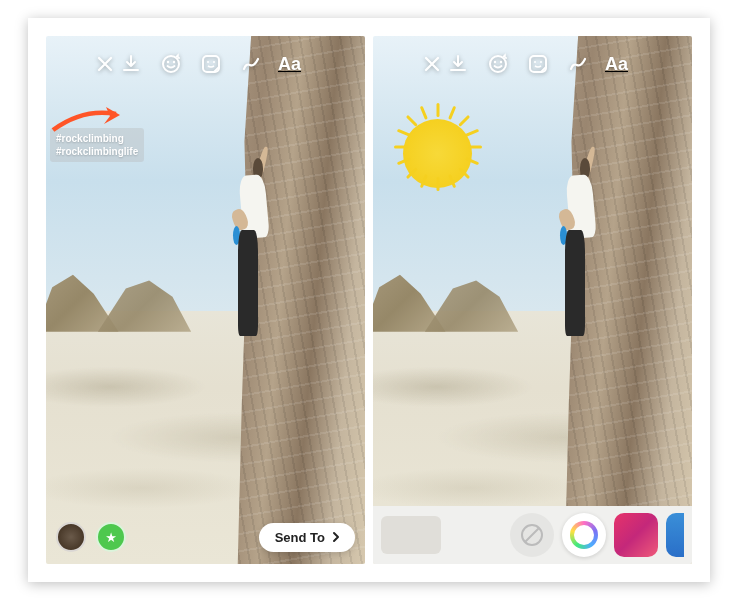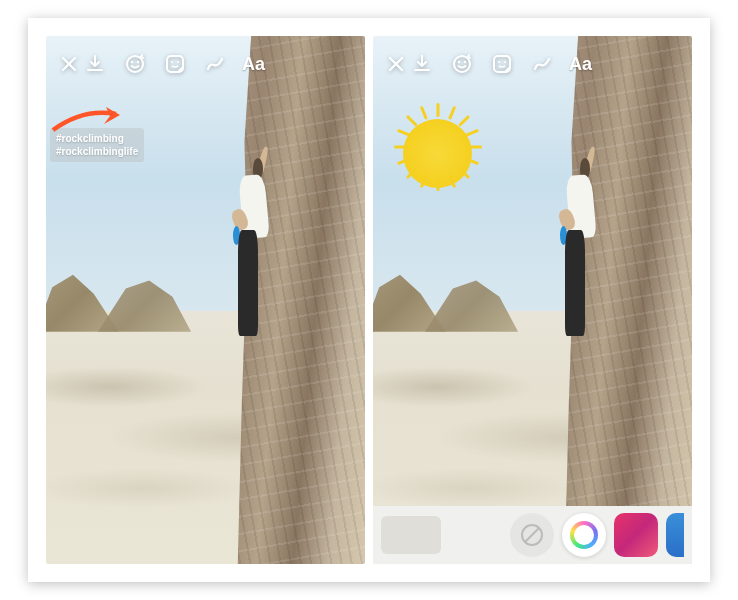--- a/index.html
+++ b/index.html
@@ -172,22 +172,23 @@
     }
     
     .top-toolbar {
       position: absolute;
       top: 10px;
       left: 10px;
       right: 28px;
       height: 36px;
       display: flex;
       align-items: center;
-      justify-content: flex-start;
+      justify-content: center;
       z-index: 5;
+      text-decoration: underline;
     }
     .toolbar-right {
       display: flex;
       gap: 14px;
       align-items: center;
     }
     .icon-btn {
       width: 26px;
       height: 26px;
       display: flex;
@@ -424,20 +425,32 @@
         </div>
         <div class="text-btn">Aa</div>
       </div>
     </div>
 
     <div class="hashtag-box">
       <div>#rockclimbing</div>
       <div>#rockclimbinglife</div>
     </div>
 
+    <div class="bottom-left">
+      <div class="avatars">
+        <div class="avatar avatar1"></div>
+        <div class="avatar avatar2"></div>
+      </div>
+      <div class="send-to-btn">
+        <span>Send To</span>
+        <svg width="14" height="14" viewBox="0 0 14 14">
+            <path d="M5 3 L9 7 L5 11" stroke="#222" stroke-width="2" fill="none" stroke-linecap="round" stroke-linejoin="round"></path>
+          </svg>
+      </div>
+    </div>
   </div>
 
   <div class="phone">
     <div class="photo-bg">
       <div class="sky"></div>
       <div class="desert"></div>
       <div class="mountains">
         <div class="mountain m1"></div>
         <div class="mountain m2"></div>
       </div>

